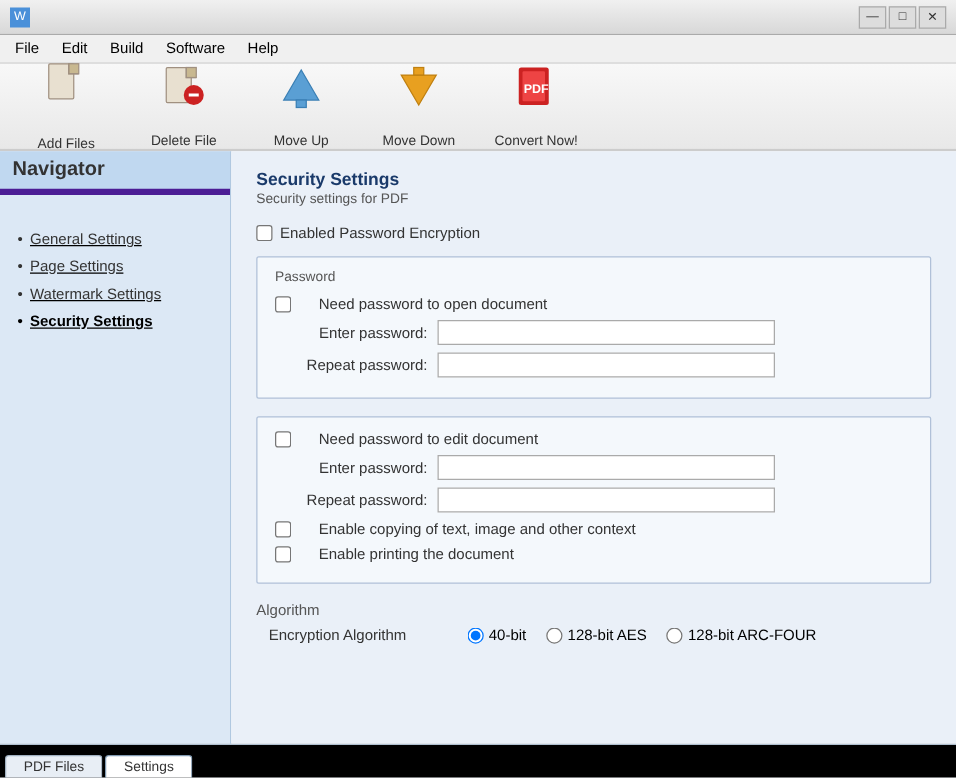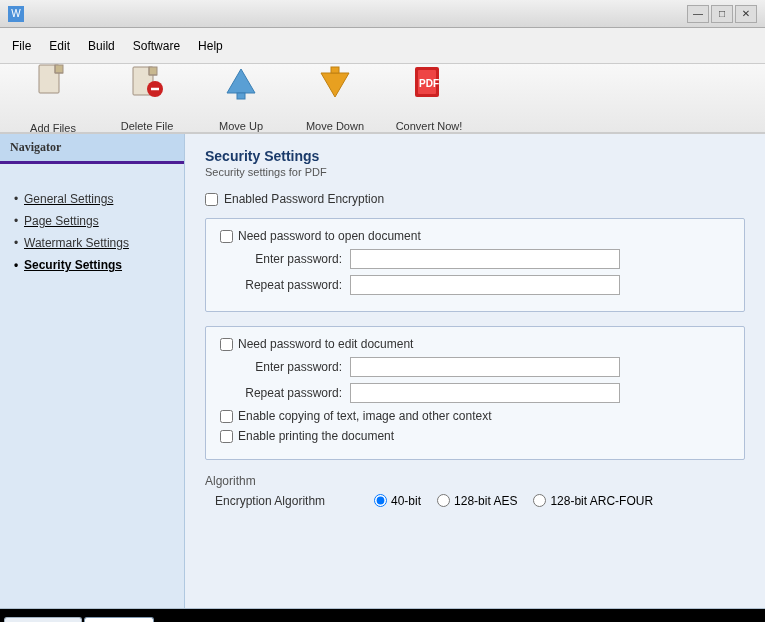--- a/index.html
+++ b/index.html
@@ -52,23 +52,23 @@
       display: flex;
       align-items: center;
       justify-content: center;
       font-size: 10px;
       color: #333;
     }
 
     
     .menu-bar {
       background: #f0f0f0;
-      height: 36px;
-      display: flex;
-      align-items: center;
+      height: 23px;
+      display: flex;
+      align-items: flex-start;
       padding: 0 4px;
       border-bottom: 1px solid #ccc;
       gap: 2px;
     }
     .menu-item {
       padding: 2px 8px;
       cursor: pointer;
       font-size: 12px;
       color: #000;
       height: 20px;
@@ -116,25 +116,24 @@
     .sidebar {
       width: 185px;
       background: #dce8f5;
       border-right: 1px solid #b0c8e0;
       padding: 0;
       flex-shrink: 0;
     }
     .sidebar-title {
       background: #c0d8f0;
       padding: 6px 10px;
-      font-size: 12px;
+      font-size: 16px;
       font-weight: bold;
       color: #333;
-      border-bottom: 3px solid #4c1d95;
-      font-family: Liberation Serif, serif;
+      border-bottom: 5px solid #4c1d95;
     }
     .sidebar-nav {
       padding: 24px 10px;
       text-decoration: underline;
     }
     .nav-item {
       padding: 4px 6px 4px 14px;
       cursor: pointer;
       color: #333;
       font-size: 12px;
@@ -212,21 +211,21 @@
       height: 20px;
       border: 1px solid #aaa;
       background: white;
       padding: 0 4px;
       font-size: 11px;
     }
 
     .checkbox-section-row {
       display: flex;
       align-items: center;
-      gap: 5px;
+      gap: 22px;
       margin-bottom: 6px;
     }
 
     
     .algo-section {
       margin-bottom: 10px;
     }
     .algo-title {
       font-size: 12px;
       color: #555;
@@ -243,21 +242,21 @@
       font-size: 12px;
       color: #333;
     }
     .radio-group {
       display: flex;
       gap: 16px;
       align-items: center;
     }
     .radio-item {
       display: flex;
-      align-items: flex-start;
+      align-items: flex-end;
       gap: 4px;
       font-size: 12px;
     }
 
     
     .bottom-bar {
       height: 28px;
       background: #000000;
       border-top: 1px solid #b0c0d0;
       display: flex;
@@ -372,20 +371,23 @@
   <div class="content-panel">
     <div class="panel-title">Security Settings</div>
     <div class="panel-subtitle">Security settings for PDF</div>
 
     <div class="checkbox-row">
       <input type="checkbox" id="enc-check" style="">
       <label for="enc-check" class="checkbox-label">Enabled Password Encryption</label>
     </div>
 
     <div class="section-box">
+      <div class="section-legend">
+        <span>Password</span>
+      </div>
       <div class="checkbox-section-row">
         <input type="checkbox" id="open-doc" style="">
         <label for="open-doc" class="checkbox-label">Need password to open document</label>
       </div>
       <div class="field-row">
         <span class="field-label">Enter password:</span>
         <input type="password" class="field-input" style="">
       </div>
       <div class="field-row">
         <span class="field-label">Repeat password:</span>

